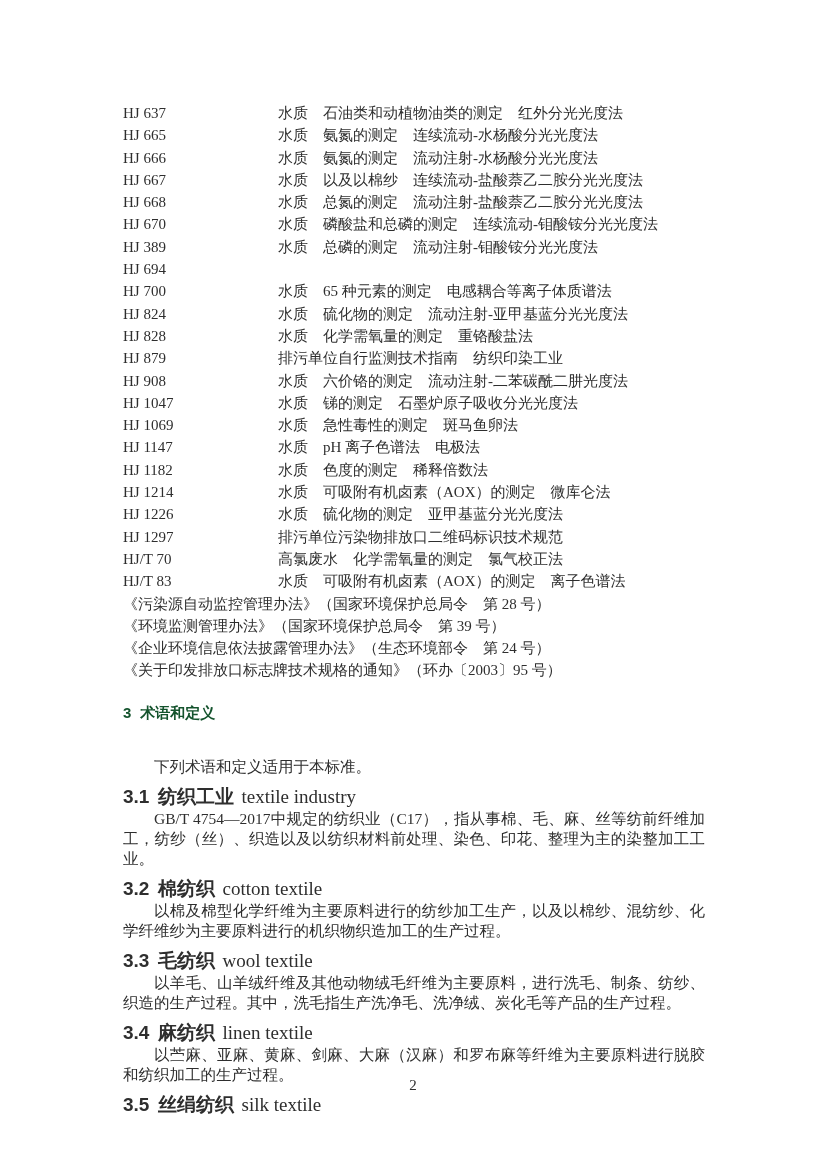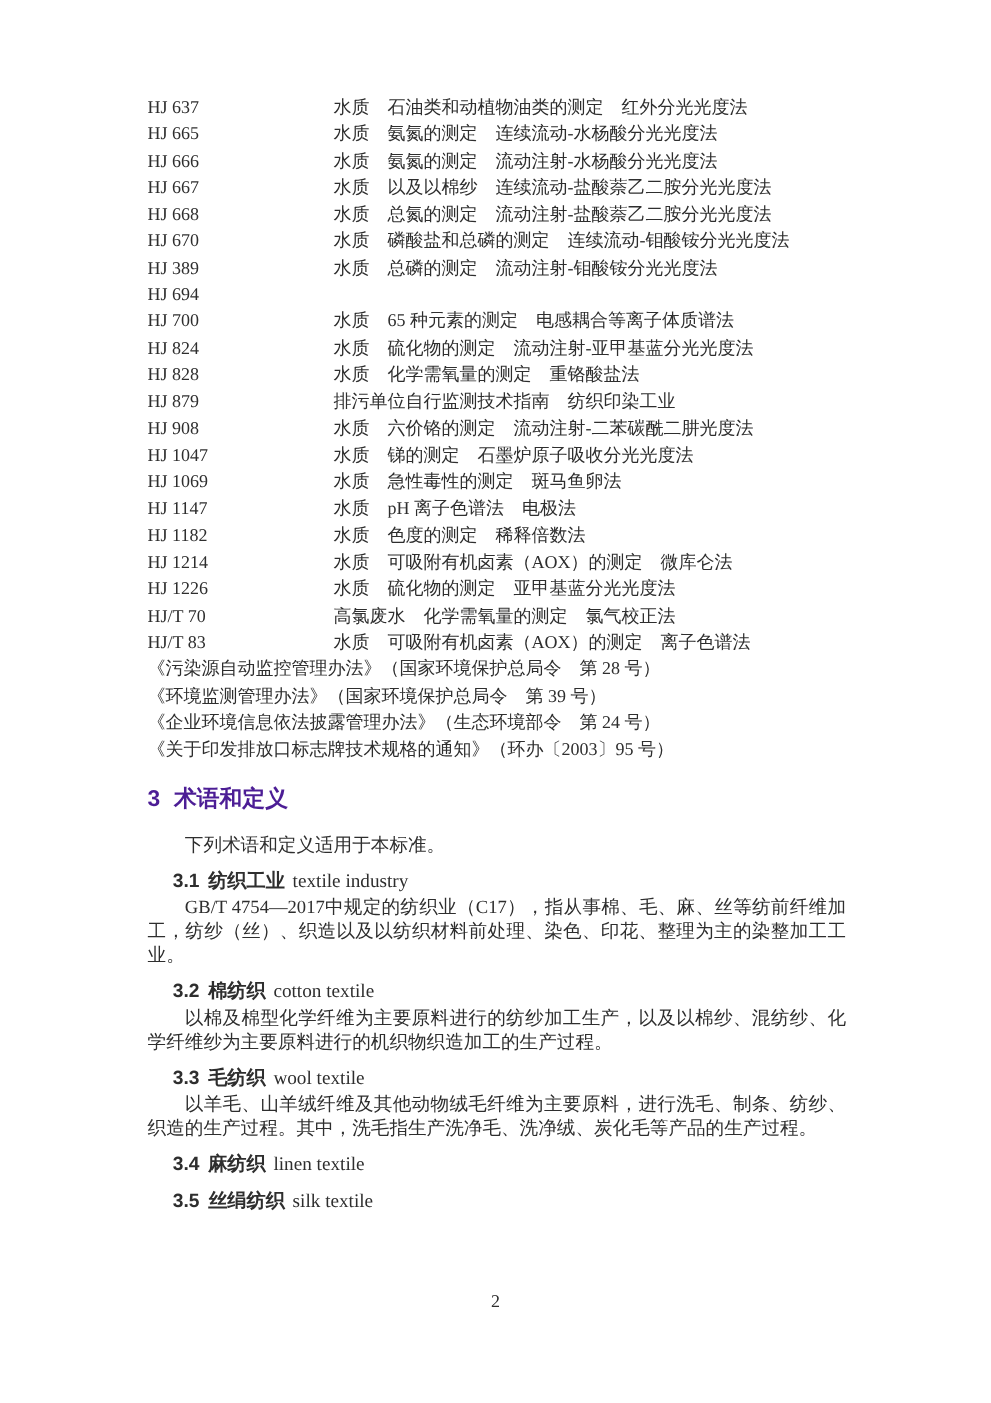--- a/index.html
+++ b/index.html
@@ -11,21 +11,21 @@
     width: 826px;
     height: 1169px;
     position: relative;
     font-family: "Liberation Serif", "DejaVu Serif", serif;
     color: #2e2e2e;
     overflow: hidden;
   }
   .content {
     position: absolute;
     left: 123px;
-    top: 79px;
+    top: 102px;
     width: 582px;
   }
   
   .ref-list { font-size: 15px; }
   .ref-row {
     display: flex;
     line-height: 22.3px;
     white-space: nowrap;
   }
   .ref-code {
@@ -36,36 +36,35 @@
   .reg-row {
     line-height: 22.3px;
     white-space: nowrap;
     font-size: 15px;
   }
   
   .sec-heading {
     margin: 20px 0 0 0;
     font-family: "Liberation Sans", "DejaVu Sans", sans-serif;
     font-weight: bold;
-    font-size: 19px;
+    font-size: 15px;
     line-height: 22px;
-    color: #4c1d95;
+    color: #14532d;
   }
   .sec-num { margin-right: 0.6em; }
   .intro {
-    margin: 17px 0 5px 0;
+    margin: 33px 0 5px 0;
     font-size: 15.5px;
     line-height: 20px;
     text-indent: 2em;
   }
   .term { margin-top: 9px; }
   .term-heading {
     line-height: 22px;
-    font-size: 16px;
-    margin-left: 21px;
+    font-size: 19px;
   }
   .term-num {
     font-family: "Liberation Sans", "DejaVu Sans", sans-serif;
     font-weight: bold;
     margin-right: 0.45em;
   }
   .term-zh {
     font-family: "Liberation Sans", "DejaVu Sans", sans-serif;
     font-weight: bold;
     margin-right: 0.4em;
@@ -185,20 +184,24 @@
       <div class="ref-row">
         <span class="ref-code">HJ 1214</span>
         <span class="ref-title">水质　可吸附有机卤素（AOX）的测定　微库仑法</span>
       </div>
 
       <div class="ref-row">
         <span class="ref-code">HJ 1226</span>
         <span class="ref-title">水质　硫化物的测定　亚甲基蓝分光光度法</span>
       </div>
 
+      <div class="ref-row">
+        <span class="ref-code">HJ 1297</span>
+        <span class="ref-title">排污单位污染物排放口二维码标识技术规范</span>
+      </div>
 
       <div class="ref-row">
         <span class="ref-code">HJ/T 70</span>
         <span class="ref-title">高氯废水　化学需氧量的测定　氯气校正法</span>
       </div>
 
       <div class="ref-row">
         <span class="ref-code">HJ/T 83</span>
         <span class="ref-title">水质　可吸附有机卤素（AOX）的测定　离子色谱法</span>
       </div>
@@ -249,20 +252,21 @@
         <div class="term-heading">
           <span class="term-num">3.3</span><span class="term-zh">毛纺织</span><span class="term-en">wool textile</span>
         </div>
         <p class="term-def">以羊毛、山羊绒纤维及其他动物绒毛纤维为主要原料，进行洗毛、制条、纺纱、织造的生产过程。其中，洗毛指生产洗净毛、洗净绒、炭化毛等产品的生产过程。</p>
       </div>
 
       <div class="term">
         <div class="term-heading">
           <span class="term-num">3.4</span><span class="term-zh">麻纺织</span><span class="term-en">linen textile</span>
         </div>
+        <p class="term-def">以苎麻、亚麻、黄麻、剑麻、大麻（汉麻）和罗布麻等纤维为主要原料进行脱胶和纺织加工的生产过程。</p>
       </div>
 
       <div class="term">
         <div class="term-heading">
           <span class="term-num">3.5</span><span class="term-zh">丝绢纺织</span><span class="term-en">silk textile</span>
         </div>
 
       </div>
 
   </div>

